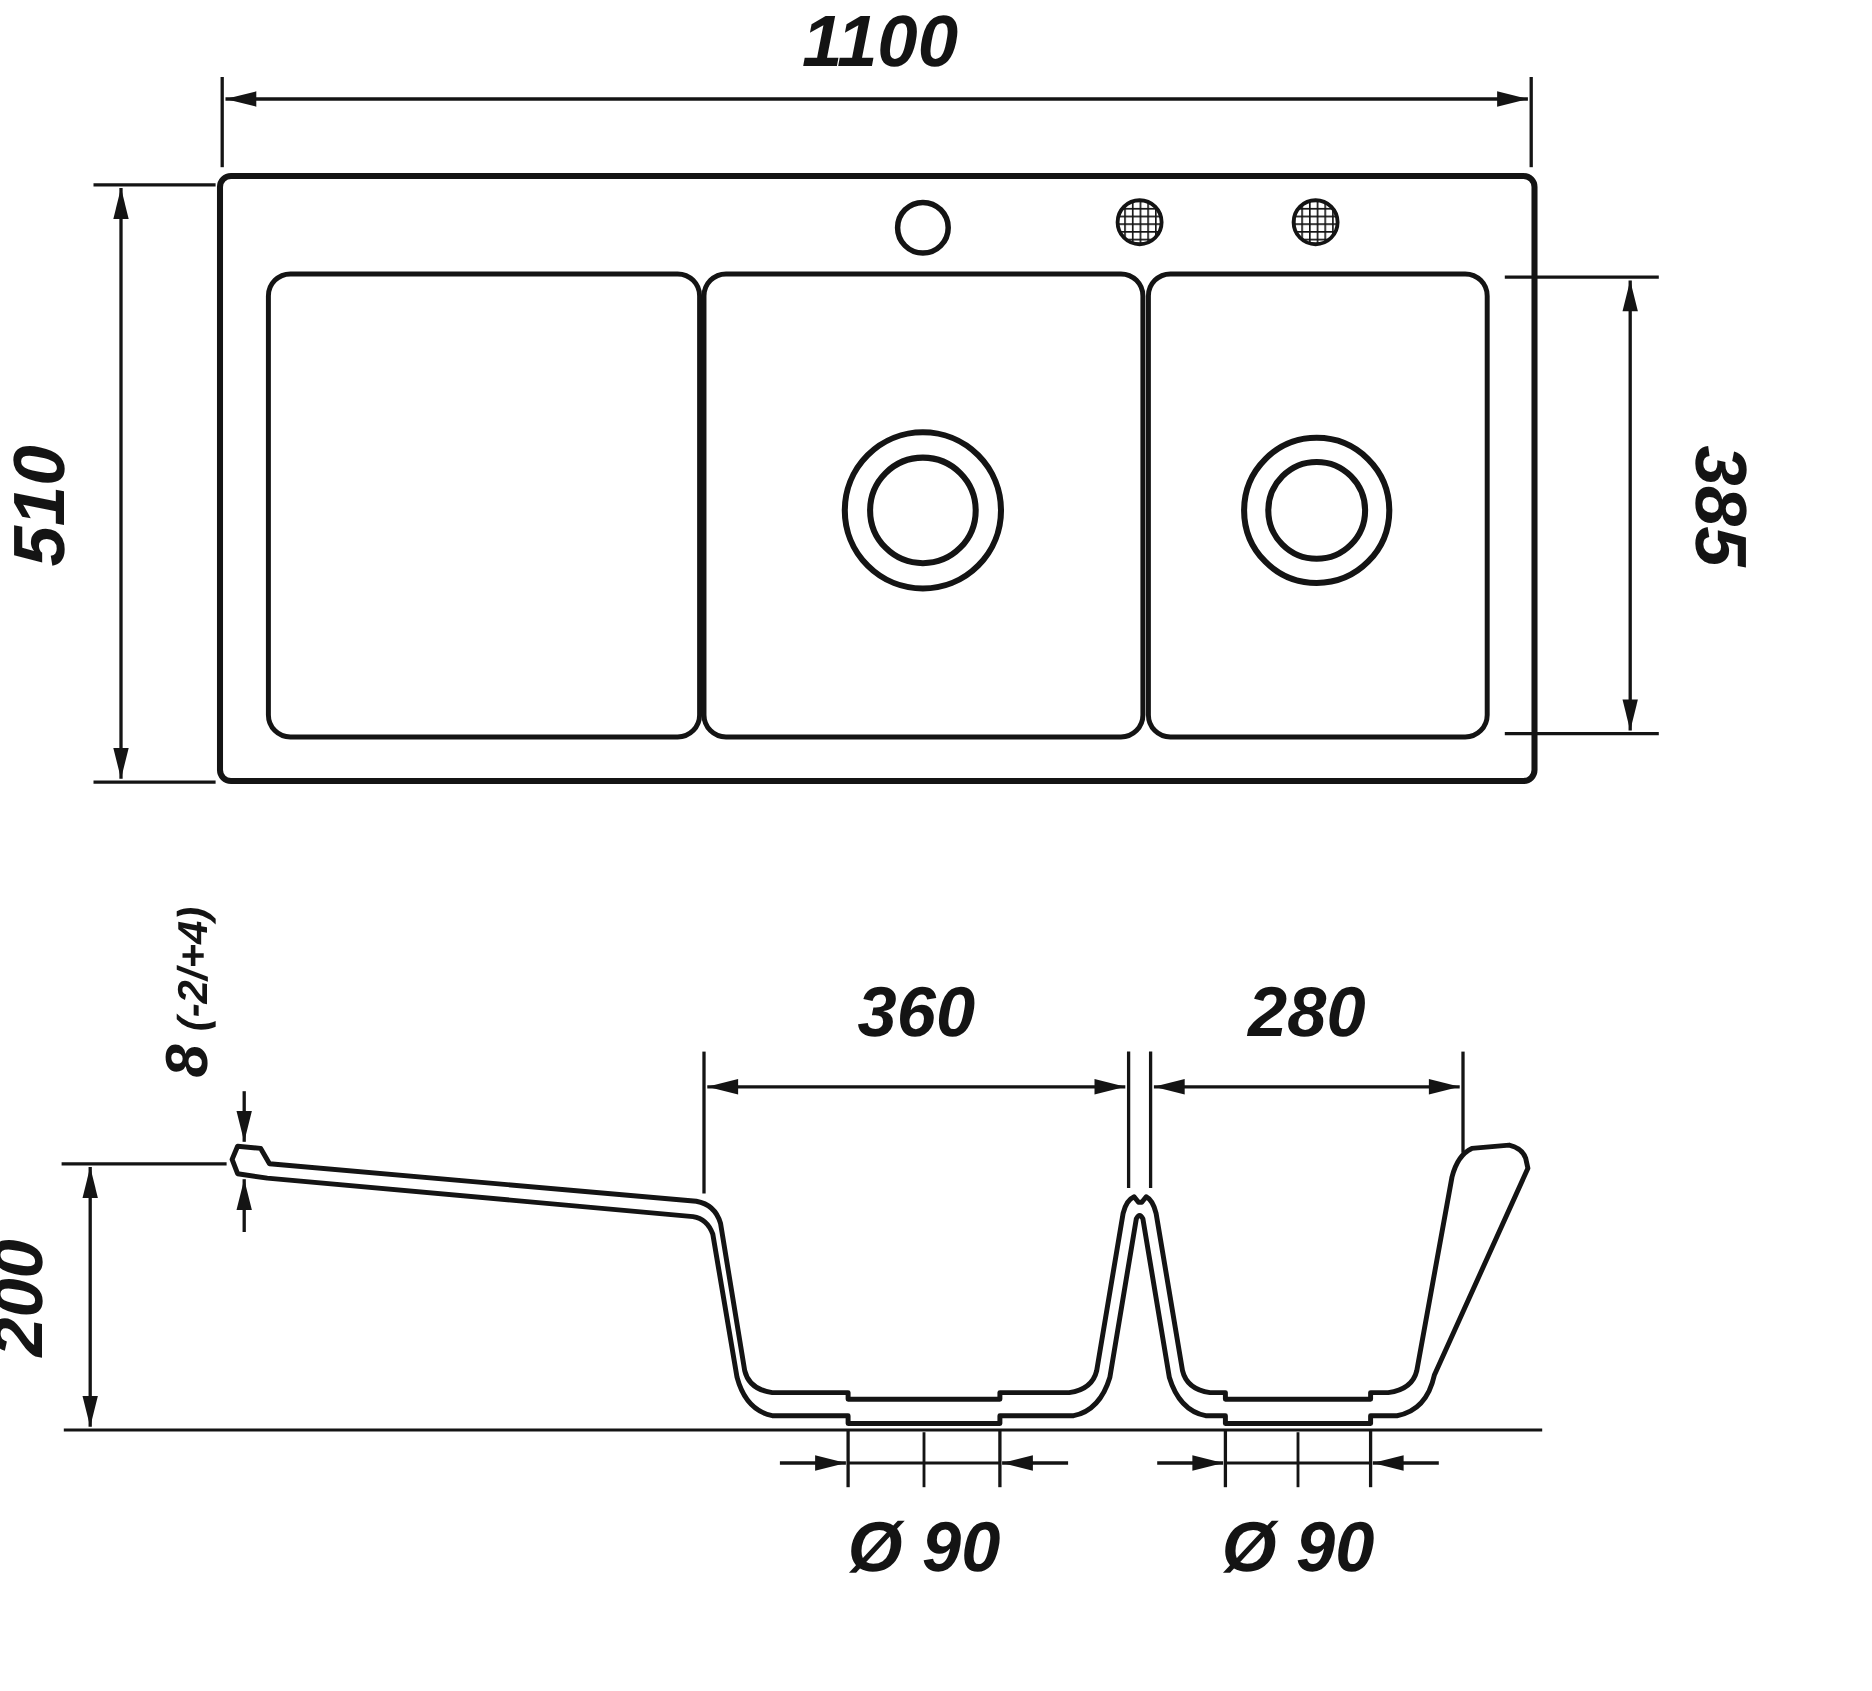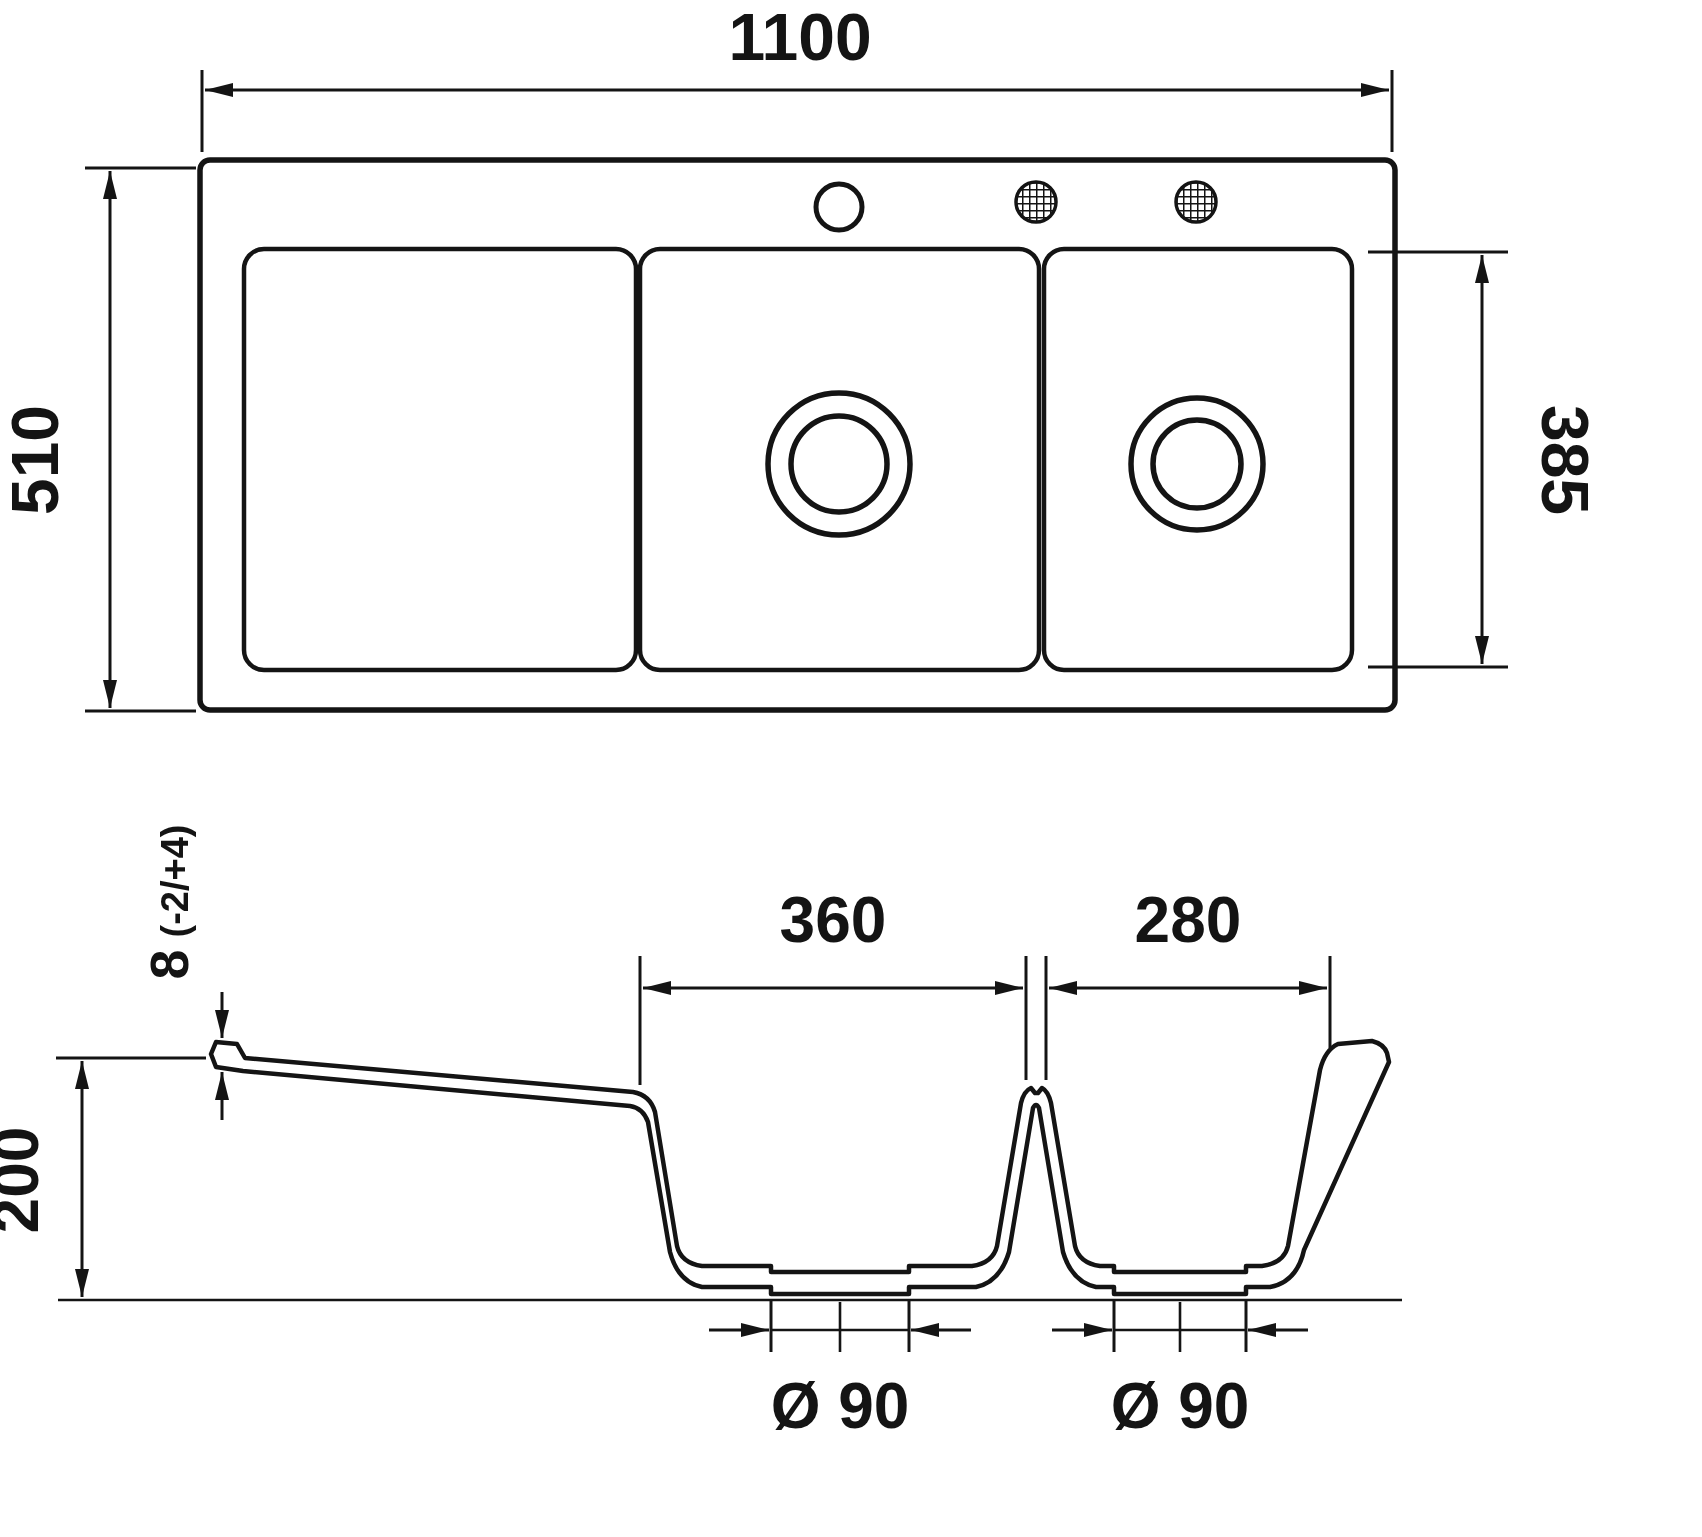--- a/index.html
+++ b/index.html
@@ -1,16 +1,16 @@
 <!DOCTYPE html>
 <html><head>
 <meta charset="utf-8">
 <style>
   html,body{margin:0;padding:0;background:#ffffff;}
-  .page{width:1702px;height:1537px;background:#ffffff;position:relative;overflow:hidden;}
+  .page{width:1702px;height:1537px;background:#ffffff;position:relative;overflow:hidden;font-style:italic;}
   .outline{fill:#ffffff;stroke:#141414;}
   .noline{fill:none;stroke:#141414;}
   .dim{stroke:#141414;stroke-width:3;fill:none;}
   .ext{stroke:#141414;stroke-width:3;fill:none;}
   .thin{stroke:#141414;stroke-width:2.6;fill:none;}
   .dim-text{font-family:"Liberation Sans","DejaVu Sans",sans-serif;font-weight:bold;fill:#141414;}
 </style>
 </head>
 <body>
 

